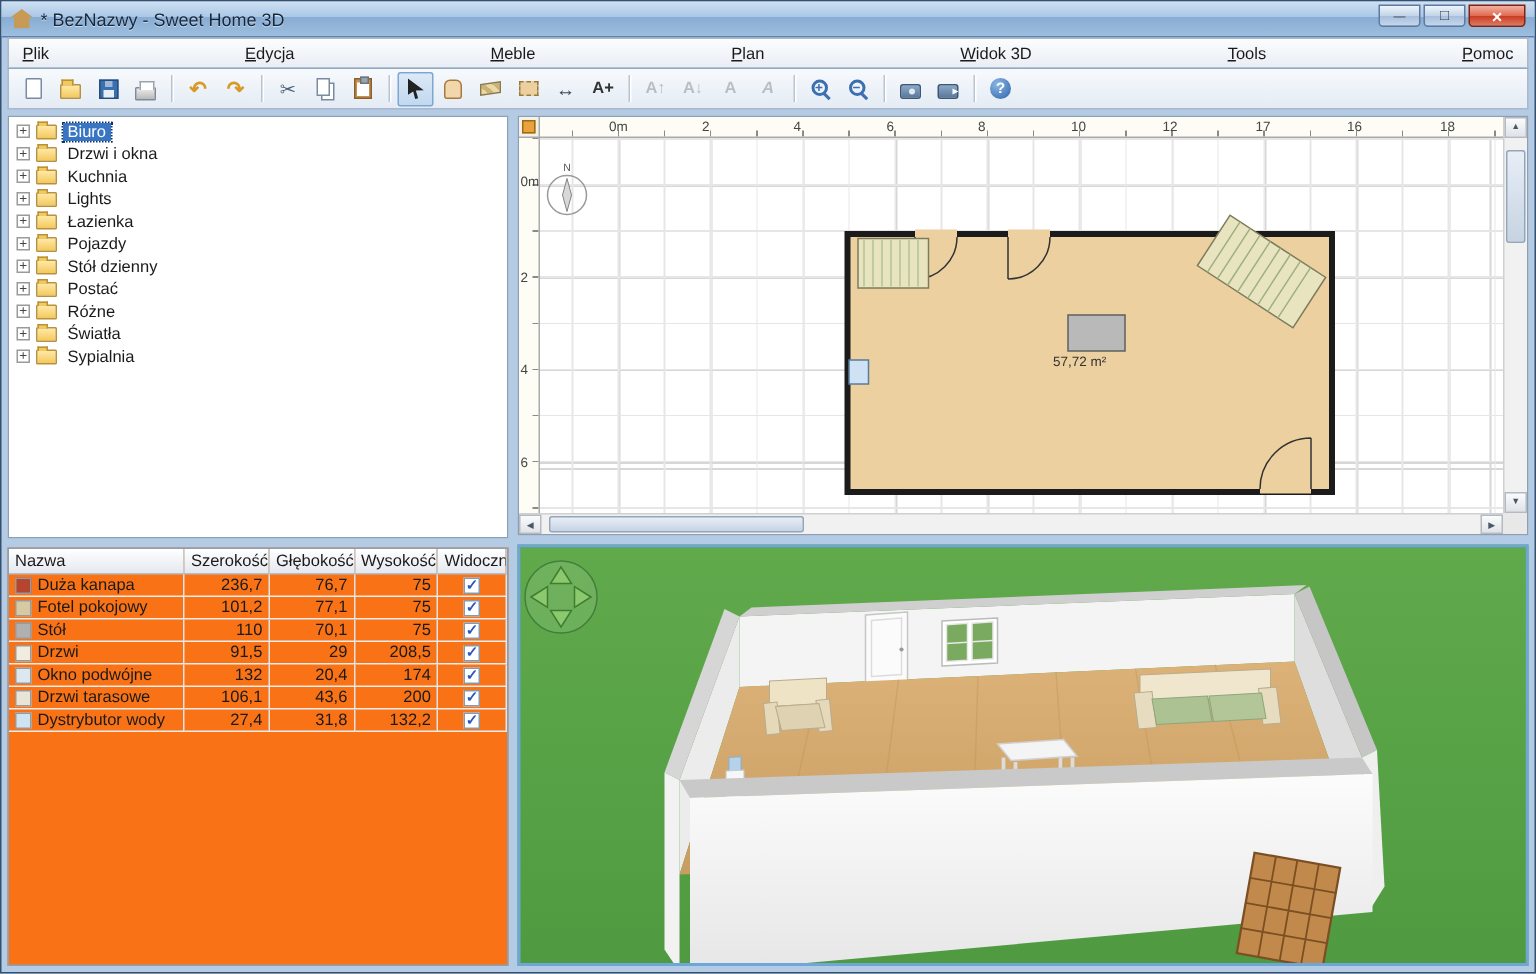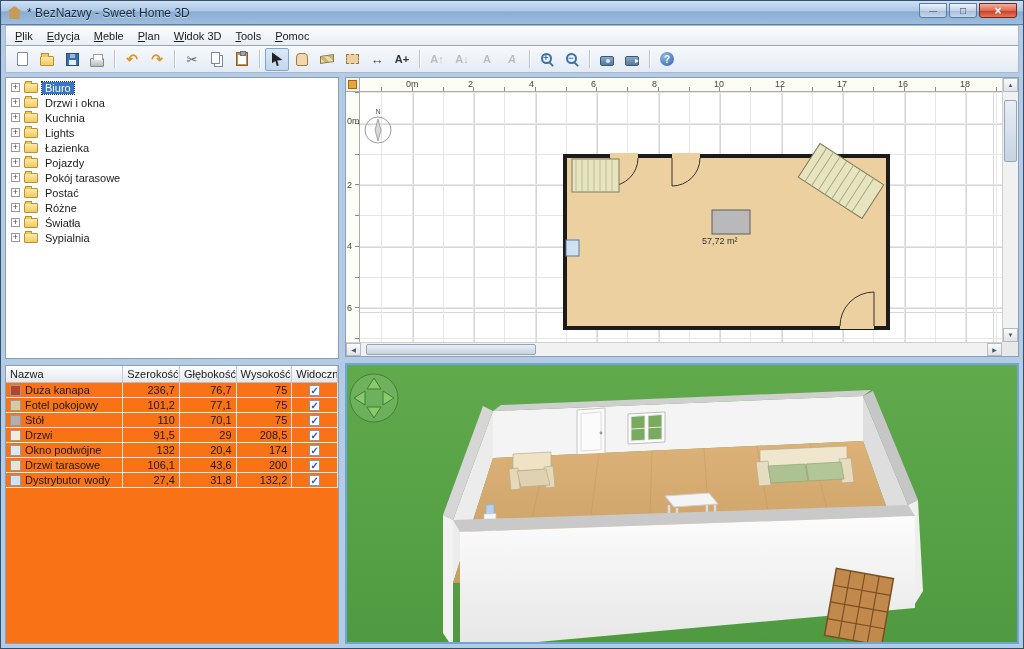--- a/index.html
+++ b/index.html
@@ -23,21 +23,21 @@
     font-size:9px; color:#2c3e52; }
   .winbtn.close { background:linear-gradient(#f2b0a0,#e06a50 50%,#c83a22 51%,#e07a5e);
     border-color:#7e2413; color:#fff; width:38px; }
   .btn-min::after{content:"—"; font-size:8px;}
   .btn-max::after{content:"□"; font-size:10px;}
   .btn-close::after{content:"×"; font-size:12px; font-weight:bold;}
 
   
   .menubar { height:21px; background:linear-gradient(#fbfcfe,#e9eef5);
     border:1px solid #a9b8ca; border-bottom:1px solid #96a8bd;
-    display:flex; align-items:center; padding:0 2px; }
+    display:flex; align-items:center; padding:0 2px;justify-content:space-between; }
   .menu-item { display:inline-block; padding:3px 7px; cursor:default; }
   .menu-item::first-letter { text-decoration:underline; }
 
   
   .toolbar { height:27px; background:linear-gradient(#f7fafd,#e4ebf4);
     border:1px solid #a9b8ca; border-top:none; display:flex; align-items:center;
     padding:0 4px; gap:1px; }
   .tbtn { width:24px; height:23px; display:flex; align-items:center; justify-content:center;
     border:1px solid transparent; border-radius:2px; position:relative; }
   .tbtn.active { border-color:#7da7d0; background:linear-gradient(#dcE9f7,#c1d8ef); }
@@ -319,21 +319,21 @@
           <span class="tree-label">Łazienka</span>
         </div>
         <div class="tree-row">
           <span class="expander"></span>
           <span class="tree-folder"></span>
           <span class="tree-label">Pojazdy</span>
         </div>
         <div class="tree-row">
           <span class="expander"></span>
           <span class="tree-folder"></span>
-          <span class="tree-label">Pokój tarasowe</span>
+          <span class="tree-label">Stół dzienny</span>
         </div>
         <div class="tree-row">
           <span class="expander"></span>
           <span class="tree-folder"></span>
           <span class="tree-label">Postać</span>
         </div>
         <div class="tree-row">
           <span class="expander"></span>
           <span class="tree-folder"></span>
           <span class="tree-label">Różne</span>

